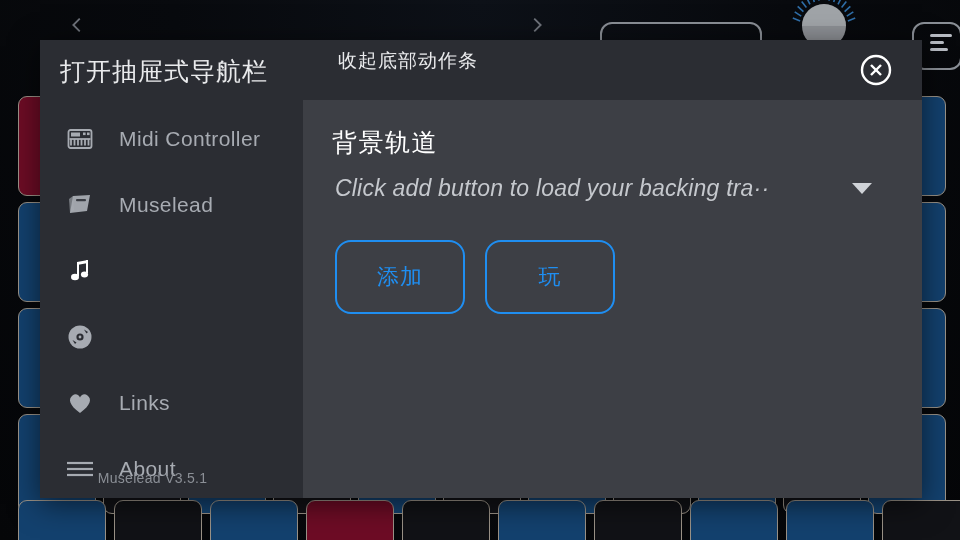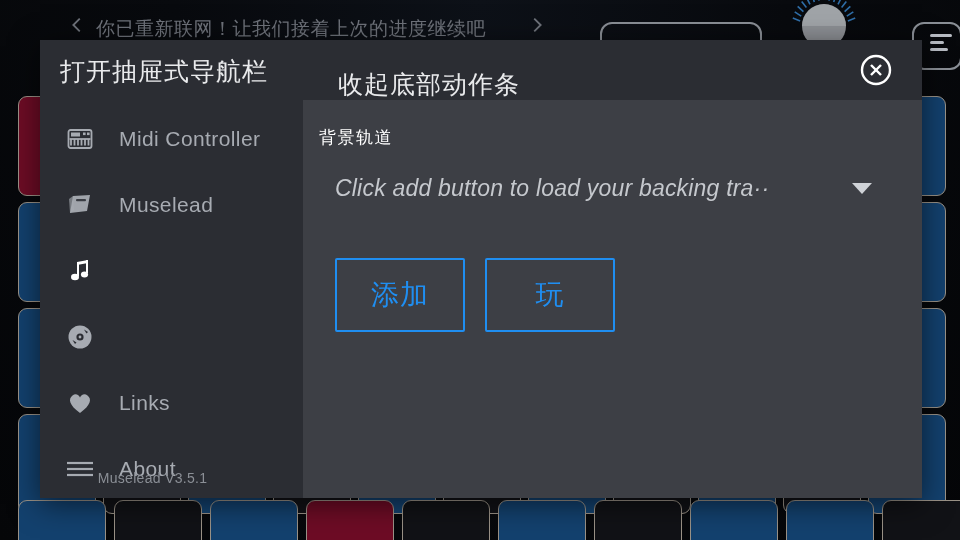--- a/index.html
+++ b/index.html
@@ -194,22 +194,22 @@
   }
 
   .content-header {
     position: relative;
     height: 60px;
   }
 
   .content-title {
     position: absolute;
     left: 35px;
-    top: 28px;
-    font-size: 25px;
+    top: 8px;
+    font-size: 19px;
     color: #e9eaec;
     letter-spacing: 1px;
     white-space: nowrap;
   }
 
   .close-btn {
     position: absolute;
     right: 24px;
     top: 8px;
     width: 44px;
@@ -222,23 +222,23 @@
     position: absolute;
     left: 0;
     top: 60px;
     right: 0;
     bottom: 0;
     background: #3d3f45;
   }
 
   .panel-heading {
     position: absolute;
-    left: 16px;
+    left: 29px;
     top: 26px;
-    font-size: 17px;
+    font-size: 25px;
     color: #ffffff;
     letter-spacing: 1.5px;
     white-space: nowrap;
   }
 
   .select-row {
     position: absolute;
     left: 32px;
     top: 68px;
     right: 40px;
@@ -274,47 +274,45 @@
     top: 140px;
     display: flex;
     gap: 20px;
   }
 
   .obtn {
     box-sizing: border-box;
     width: 130px;
     height: 74px;
     border: 2px solid #1f8ef1;
-    border-radius: 2px;
+    border-radius: 16px;
     background: transparent;
     color: #1f8ef1;
-    font-size: 28px;
+    font-size: 22px;
     font-family: inherit;
     letter-spacing: 1px;
     cursor: pointer;
     display: flex;
     align-items: center;
     justify-content: center;
-    margin-top: 18px;
   }
 </style>
 </head>
 <body>
 
 <div id="root">
 
   <div class="bg-layer">
 
     <div class="bg-chevron left">
       <svg viewBox="0 0 24 24" fill="none" stroke="currentColor" stroke-width="2">
         <path d="M15 5 L8 12 L15 19"></path>
       </svg>
     </div>
 
-    <div class="bg-banner-text">你已重新联网！让我们接着上次的进度继续吧</div>
 
     <div class="bg-chevron right">
       <svg viewBox="0 0 24 24" fill="none" stroke="currentColor" stroke-width="2">
         <path d="M9 5 L16 12 L9 19"></path>
       </svg>
     </div>
 
     <div class="bg-pill wide"></div>
 
     <div class="bg-knob">

